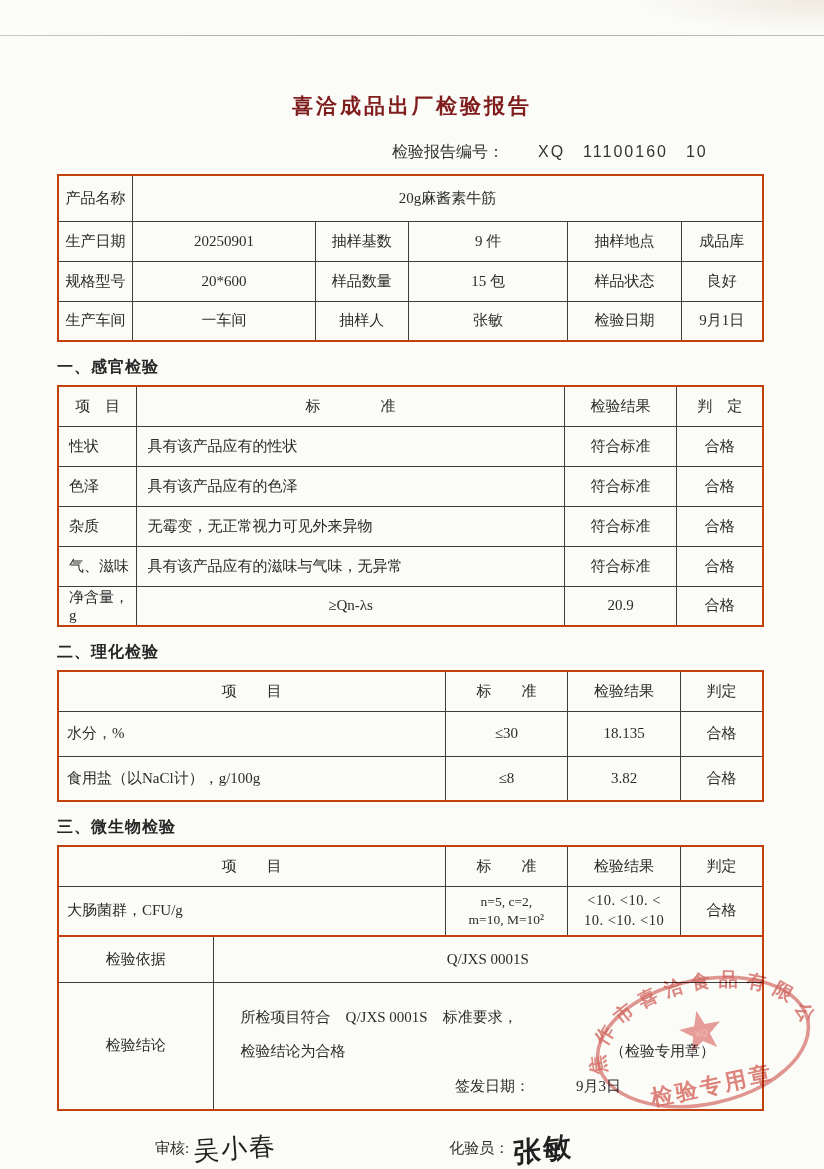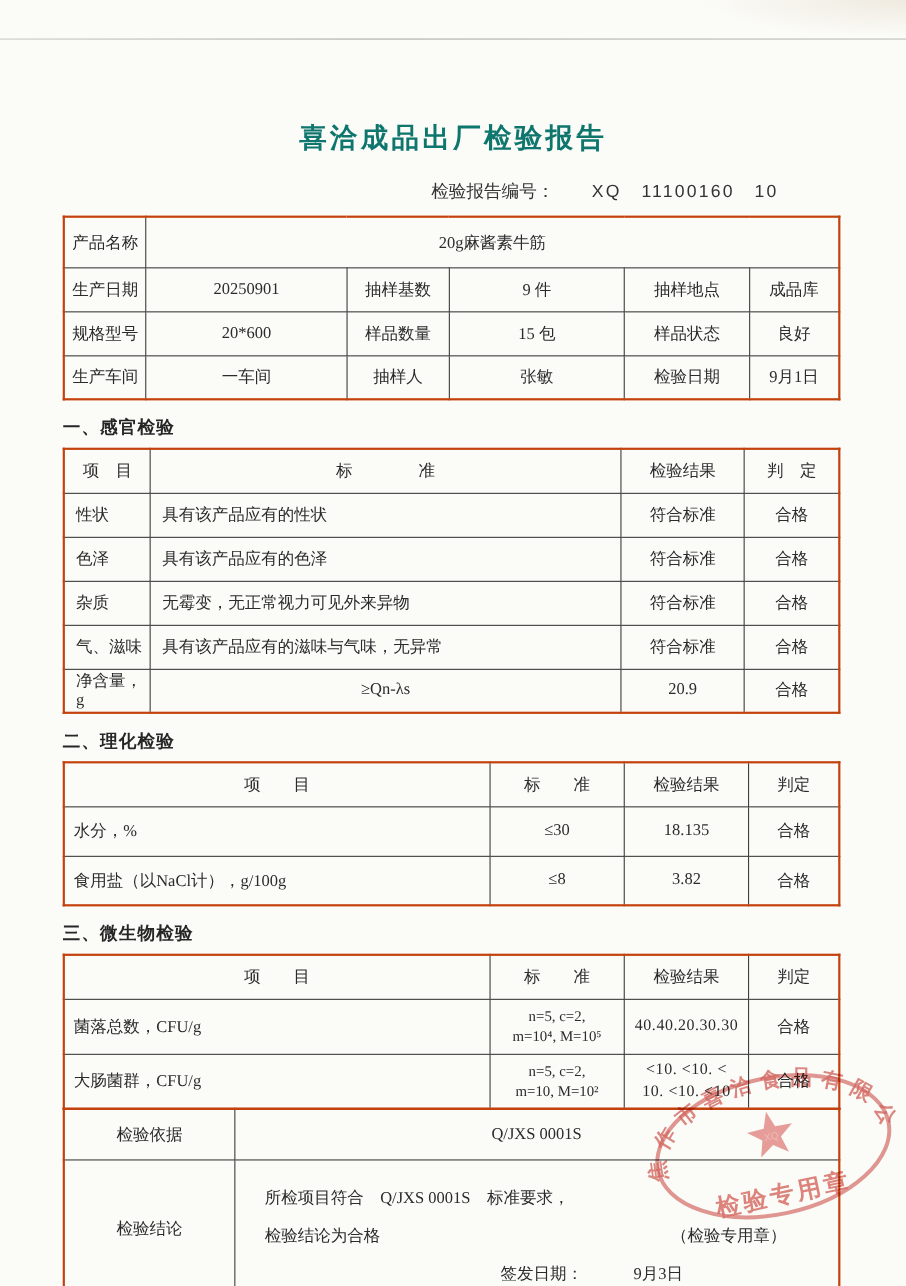--- a/index.html
+++ b/index.html
@@ -6,23 +6,23 @@
   body{
     width:824px;height:1169px;position:relative;overflow:hidden;
     background:#fbfbf8;color:#2b2b2b;
     font-family:"Liberation Serif","DejaVu Serif",serif;
   }
   .scan-line{position:absolute;top:35px;left:0;width:824px;height:1px;
     background:linear-gradient(90deg,#b9b9b4,#8f8f8a 40%,#a9a9a4);opacity:.75;}
   .corner-shade{position:absolute;top:0;right:0;width:190px;height:34px;
     background:radial-gradient(ellipse at top right,#efeadf 0%,rgba(239,234,223,0) 70%);}
   .doc-title{
-    margin:17px;padding-top:92px;text-align:center;
+    margin:0;padding-top:92px;text-align:center;
     font-family:"Liberation Sans","DejaVu Sans",sans-serif;
-    font-size:25px;font-weight:bold;letter-spacing:3px;color:#0f766e;
+    font-size:21px;font-weight:bold;letter-spacing:3px;color:#7f1d1d;
   }
   .report-no{
     margin:22px 0 0 392px;height:22px;
     font-family:"Liberation Sans","DejaVu Sans",sans-serif;
     font-size:16px;color:#333;display:flex;
   }
   .report-no .val{margin-left:34px;letter-spacing:2px;}
   table{border-collapse:collapse;table-layout:fixed;width:707px;margin-left:57px;
     background:transparent;}
   td,th{border:1.6px solid #3e3e3c;font-weight:normal;font-size:15px;
@@ -210,32 +210,20 @@
       <col style="width:11.7%">
     </colgroup>
   <tbody>
       <tr class="hdr">
     <th>项　　目</th>
     <th>标　　准</th>
     <th>检验结果</th>
     <th>判定</th>
   </tr>
   <tr>
-    <td class="item-left">菌落总数，CFU/g</td>
-    <td class="two-line">
-      <div class="line">n=5, c=2,</div>
-      <div class="line">m=10⁴, M=10⁵</div>
-    </td>
-    <td class="res-lines">
-      <div class="line">40.40.20.30.30</div>
-
-    </td>
-    <td>合格</td>
-  </tr>
-  <tr>
     <td class="item-left">大肠菌群，CFU/g</td>
     <td class="two-line">
       <div class="line">n=5, c=2,</div>
       <div class="line">m=10, M=10²</div>
     </td>
     <td class="res-lines">
       <div class="line">&lt;10. &lt;10. &lt;</div>
       <div class="line">10. &lt;10. &lt;10</div>
     </td>
     <td>合格</td>

